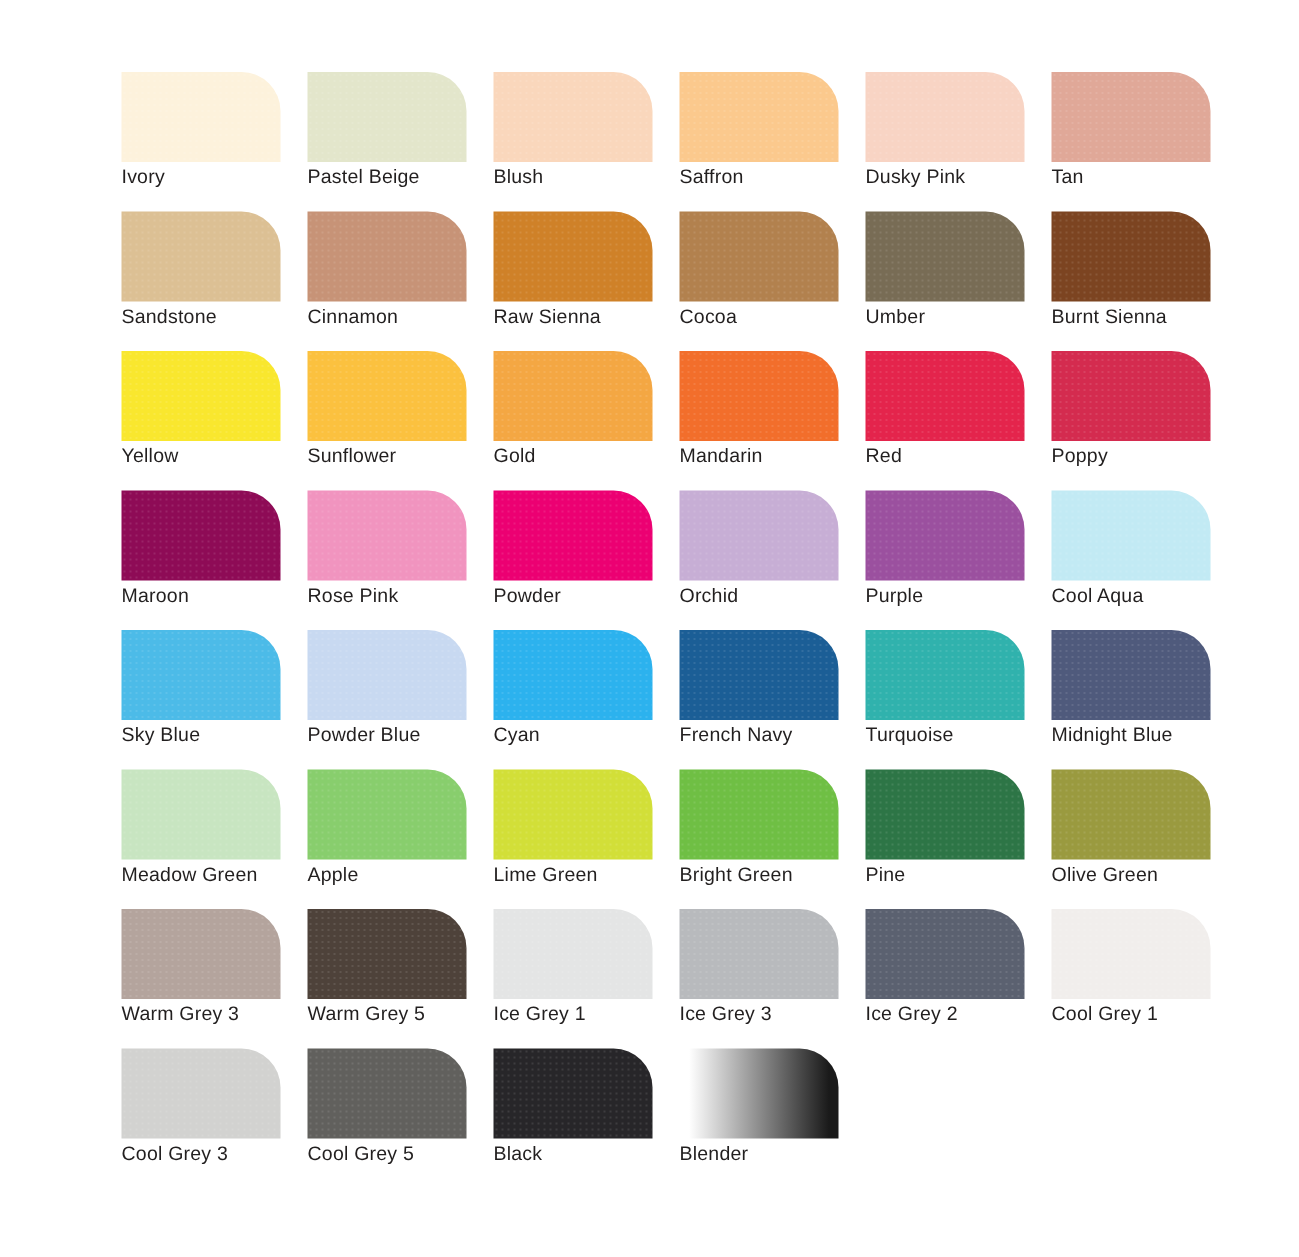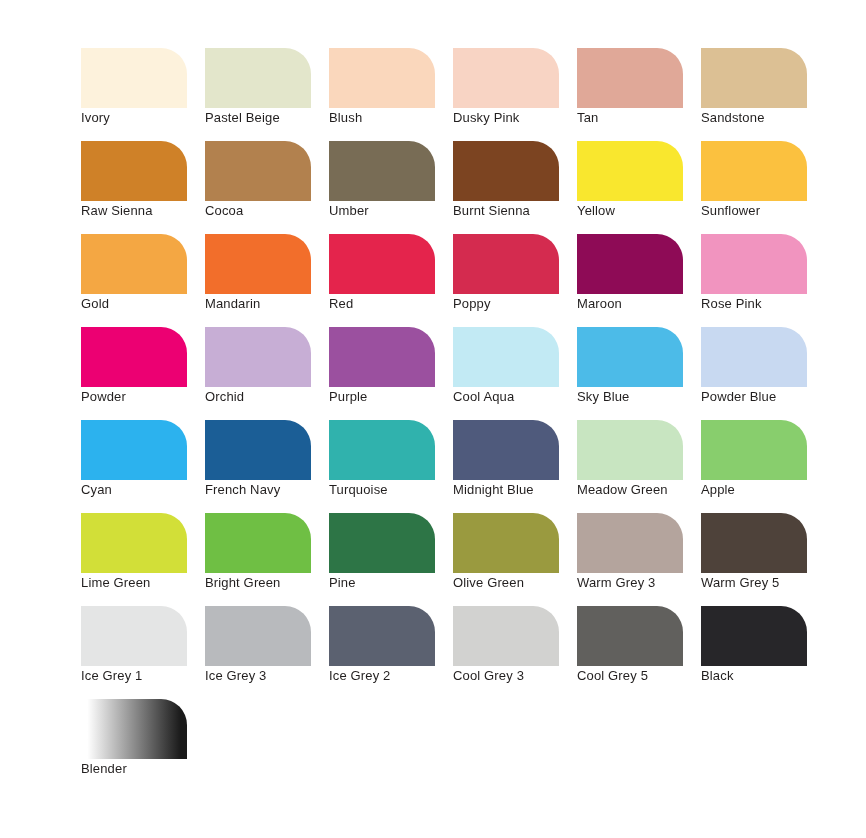--- a/index.html
+++ b/index.html
@@ -73,32 +73,40 @@
     </div>
     <div class="swatch-cell">
       <div class="swatch-chip" style="background: rgb(227, 230, 203);"></div>
       <div class="swatch-label">Pastel Beige</div>
     </div>
     <div class="swatch-cell">
       <div class="swatch-chip" style="background: rgb(250, 215, 188);"></div>
       <div class="swatch-label">Blush</div>
     </div>
     <div class="swatch-cell">
+      <div class="swatch-chip" style="background: rgb(251, 201, 141);"></div>
+      <div class="swatch-label">Saffron</div>
+    </div>
+    <div class="swatch-cell">
       <div class="swatch-chip" style="background: rgb(248, 212, 196);"></div>
       <div class="swatch-label">Dusky Pink</div>
     </div>
     <div class="swatch-cell">
       <div class="swatch-chip" style="background: rgb(224, 168, 152);"></div>
       <div class="swatch-label">Tan</div>
     </div>
     <div class="swatch-cell">
       <div class="swatch-chip" style="background: rgb(220, 192, 148);"></div>
       <div class="swatch-label">Sandstone</div>
     </div>
     <div class="swatch-cell">
+      <div class="swatch-chip" style="background: rgb(199, 147, 119);"></div>
+      <div class="swatch-label">Cinnamon</div>
+    </div>
+    <div class="swatch-cell">
       <div class="swatch-chip" style="background: rgb(207, 129, 40);"></div>
       <div class="swatch-label">Raw Sienna</div>
     </div>
     <div class="swatch-cell">
       <div class="swatch-chip" style="background: rgb(178, 129, 78);"></div>
       <div class="swatch-label">Cocoa</div>
     </div>
     <div class="swatch-cell">
       <div class="swatch-chip" style="background: rgb(120, 108, 85);"></div>
       <div class="swatch-label">Umber</div>
@@ -215,20 +223,24 @@
       <div class="swatch-chip" style="background: rgb(228, 229, 229);"></div>
       <div class="swatch-label">Ice Grey 1</div>
     </div>
     <div class="swatch-cell">
       <div class="swatch-chip" style="background: rgb(184, 186, 189);"></div>
       <div class="swatch-label">Ice Grey 3</div>
     </div>
     <div class="swatch-cell">
       <div class="swatch-chip" style="background: rgb(91, 97, 112);"></div>
       <div class="swatch-label">Ice Grey 2</div>
+    </div>
+    <div class="swatch-cell">
+      <div class="swatch-chip" style="background: rgb(241, 238, 236);"></div>
+      <div class="swatch-label">Cool Grey 1</div>
     </div>
     <div class="swatch-cell">
       <div class="swatch-chip" style="background: rgb(210, 210, 208);"></div>
       <div class="swatch-label">Cool Grey 3</div>
     </div>
     <div class="swatch-cell">
       <div class="swatch-chip" style="background: rgb(97, 96, 93);"></div>
       <div class="swatch-label">Cool Grey 5</div>
     </div>
     <div class="swatch-cell">

